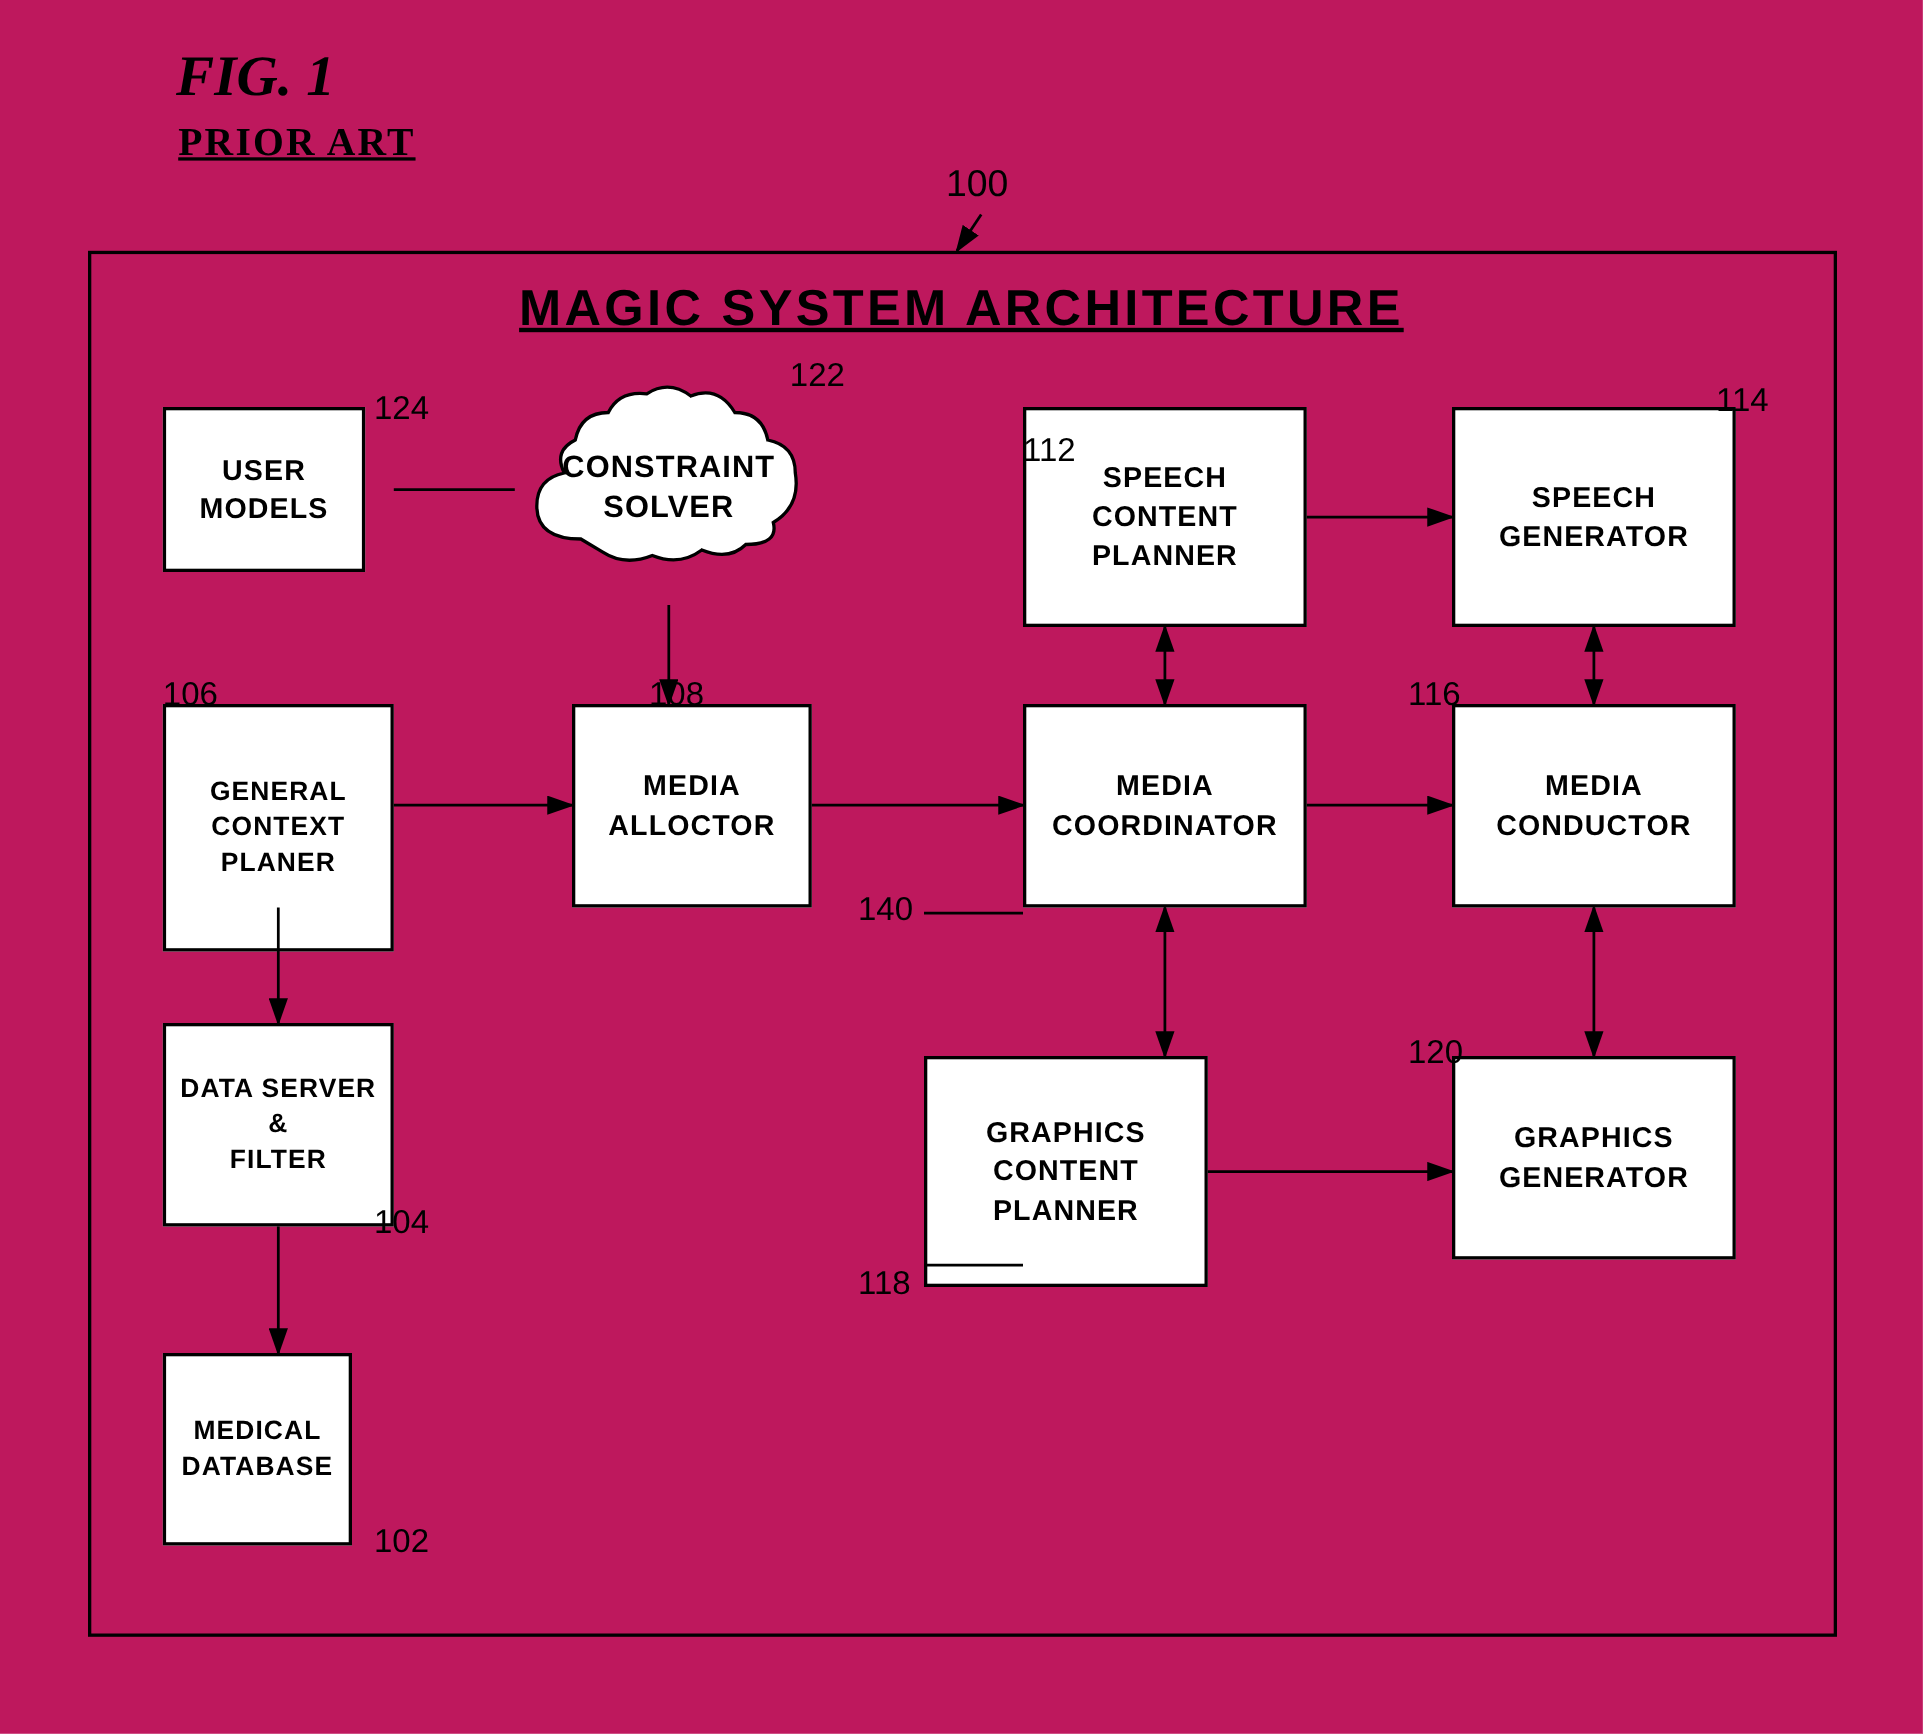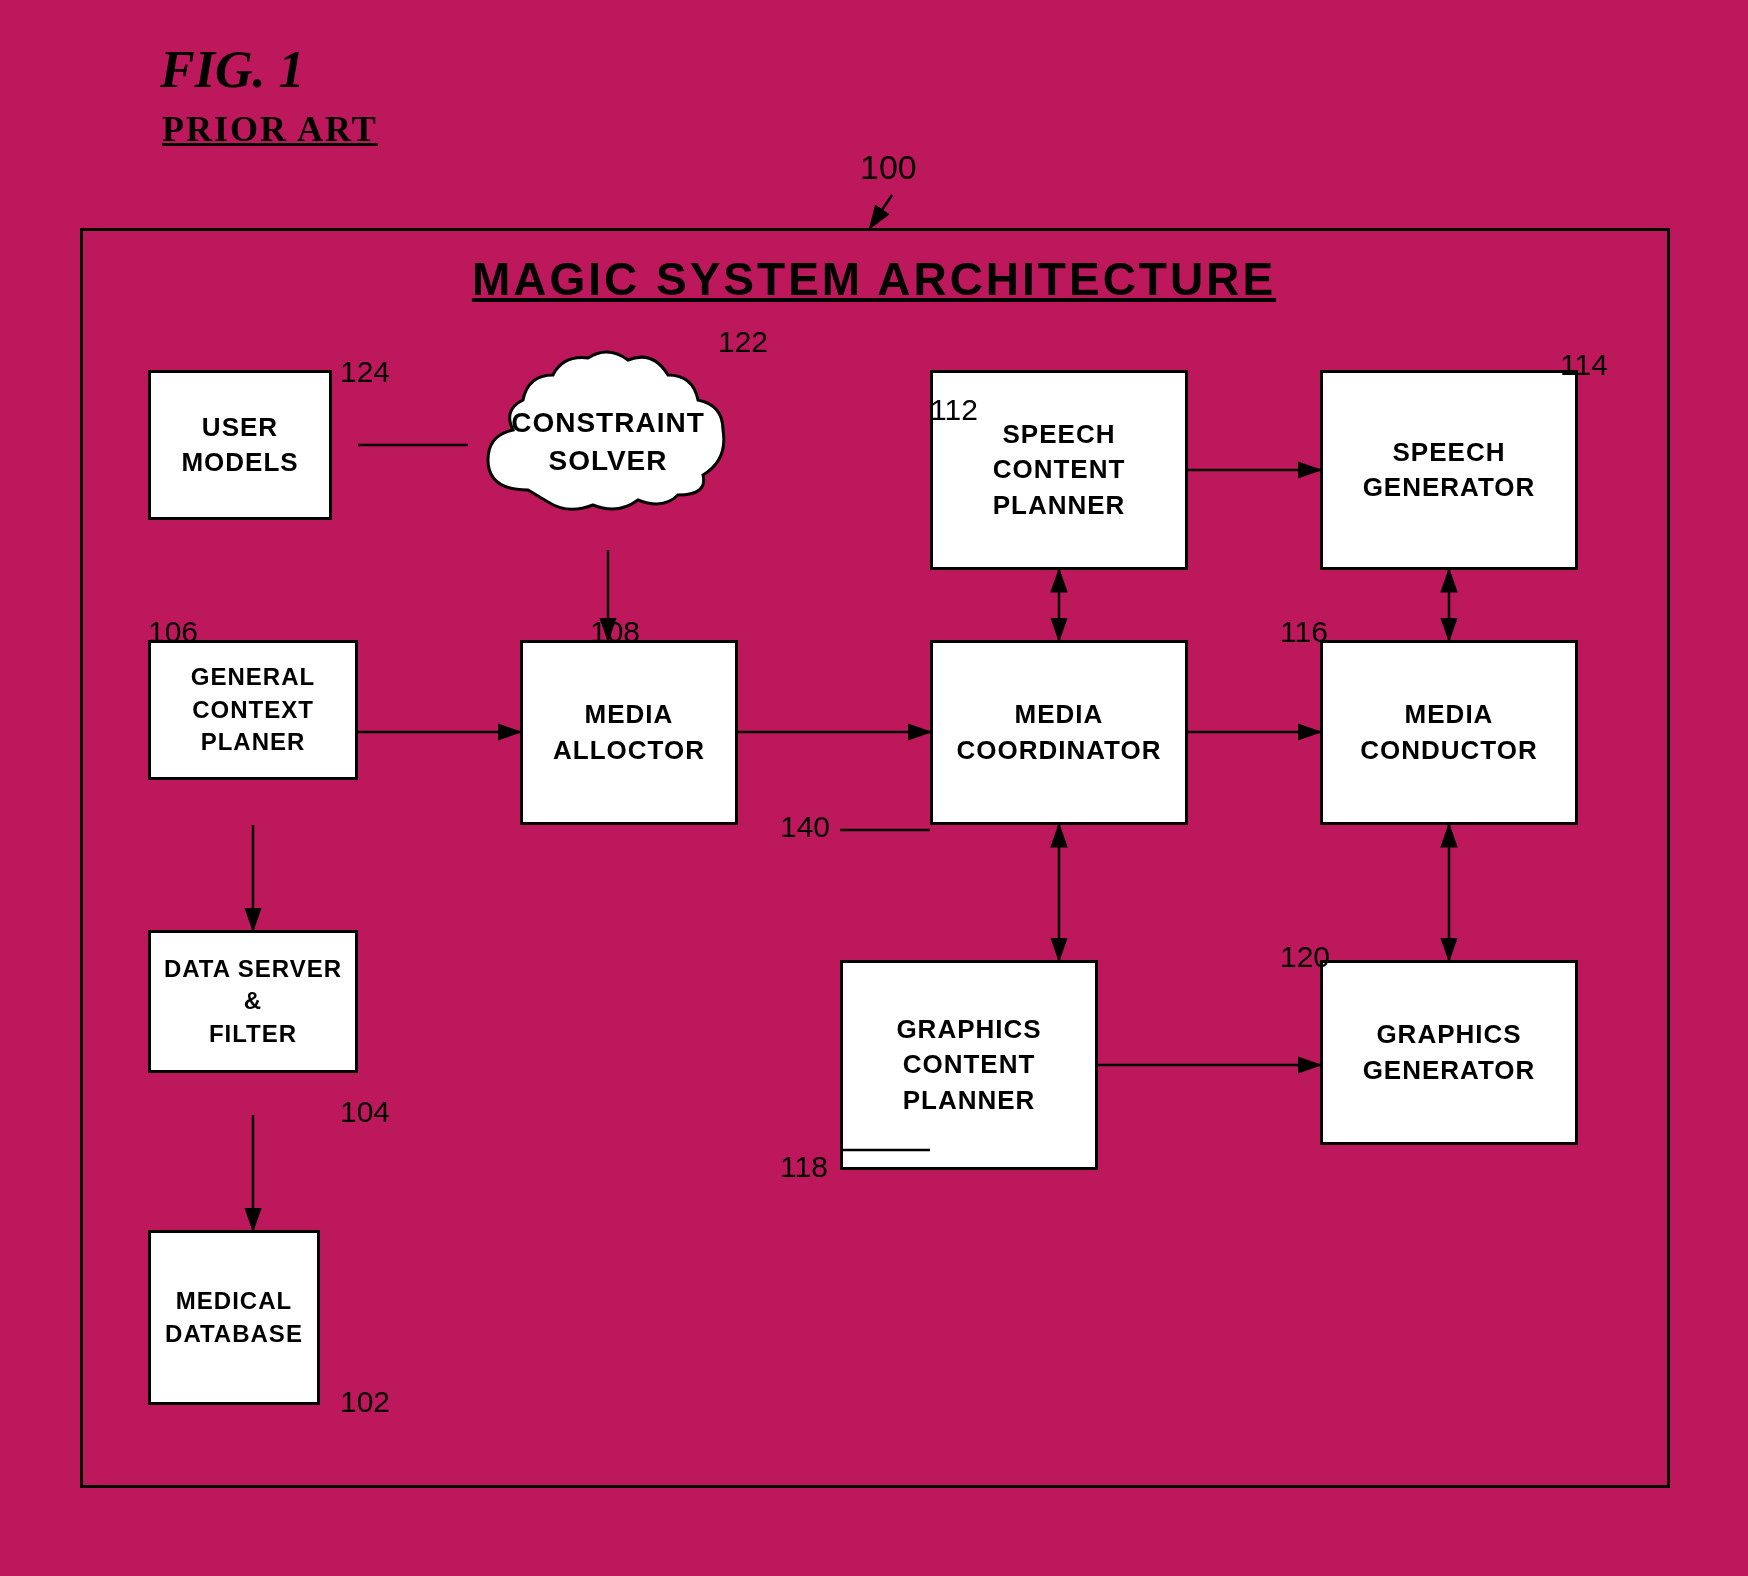--- a/index.html
+++ b/index.html
@@ -181,21 +181,21 @@
 PLANNER</span>
   </div>
   <div class="ref" style="left:930px; top:348px;margin-top:45px;">112</div>
 
   <div class="box" style="left:1320px; top:370px; width:258px; height:200px; font-size:26px;">
     <span style="white-space:pre-line;">SPEECH
 GENERATOR</span>
   </div>
   <div class="ref" style="left:1560px; top:348px;">114</div>
 
-  <div class="box" style="left:148px; top:640px; width:210px; height:140px; font-size:24px;">
+  <div class="box" style="left:148px; top:640px; width:210px; height:225px; font-size:24px;">
     <span style="white-space:pre-line;">GENERAL
 CONTEXT
 PLANER</span>
   </div>
   <div class="ref" style="left:148px; top:615px;">106</div>
 
   <div class="box" style="left:520px; top:640px; width:218px; height:185px; font-size:26px;">
     <span style="white-space:pre-line;">MEDIA
 ALLOCTOR</span>
   </div>
@@ -206,21 +206,21 @@
 COORDINATOR</span>
   </div>
   <div class="ref" style="left:780px; top:810px;">140</div>
 
   <div class="box" style="left:1320px; top:640px; width:258px; height:185px; font-size:26px;">
     <span style="white-space:pre-line;">MEDIA
 CONDUCTOR</span>
   </div>
   <div class="ref" style="left:1280px; top:615px;">116</div>
 
-  <div class="box" style="left:148px; top:930px; width:210px; height:143px; font-size:24px;">
+  <div class="box" style="left:148px; top:930px; width:210px; height:185px; font-size:24px;">
     <span style="white-space:pre-line;">DATA SERVER
 &amp;
 FILTER</span>
   </div>
   <div class="ref" style="left:340px; top:1095px;">104</div>
 
   <div class="box" style="left:840px; top:960px; width:258px; height:210px; font-size:26px;">
     <span style="white-space:pre-line;">GRAPHICS
 CONTENT
 PLANNER</span>

